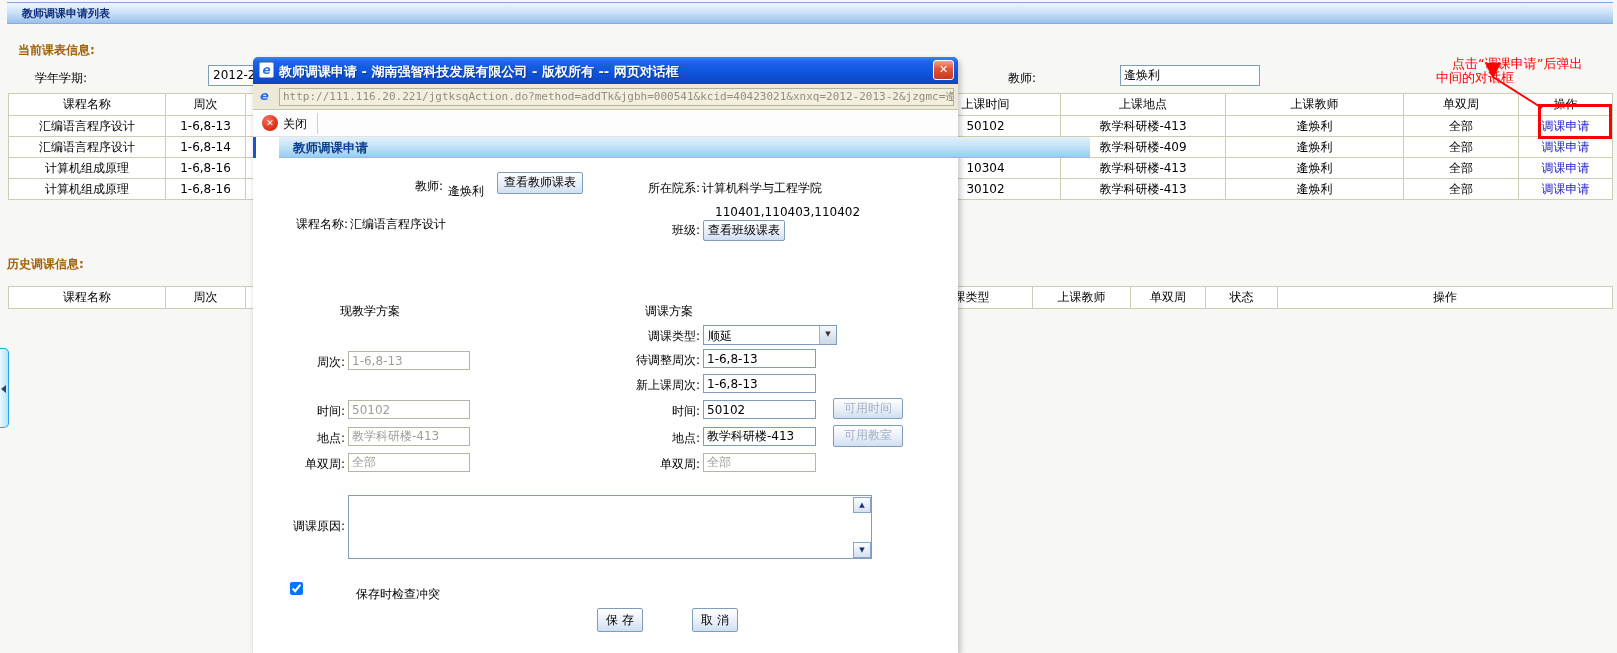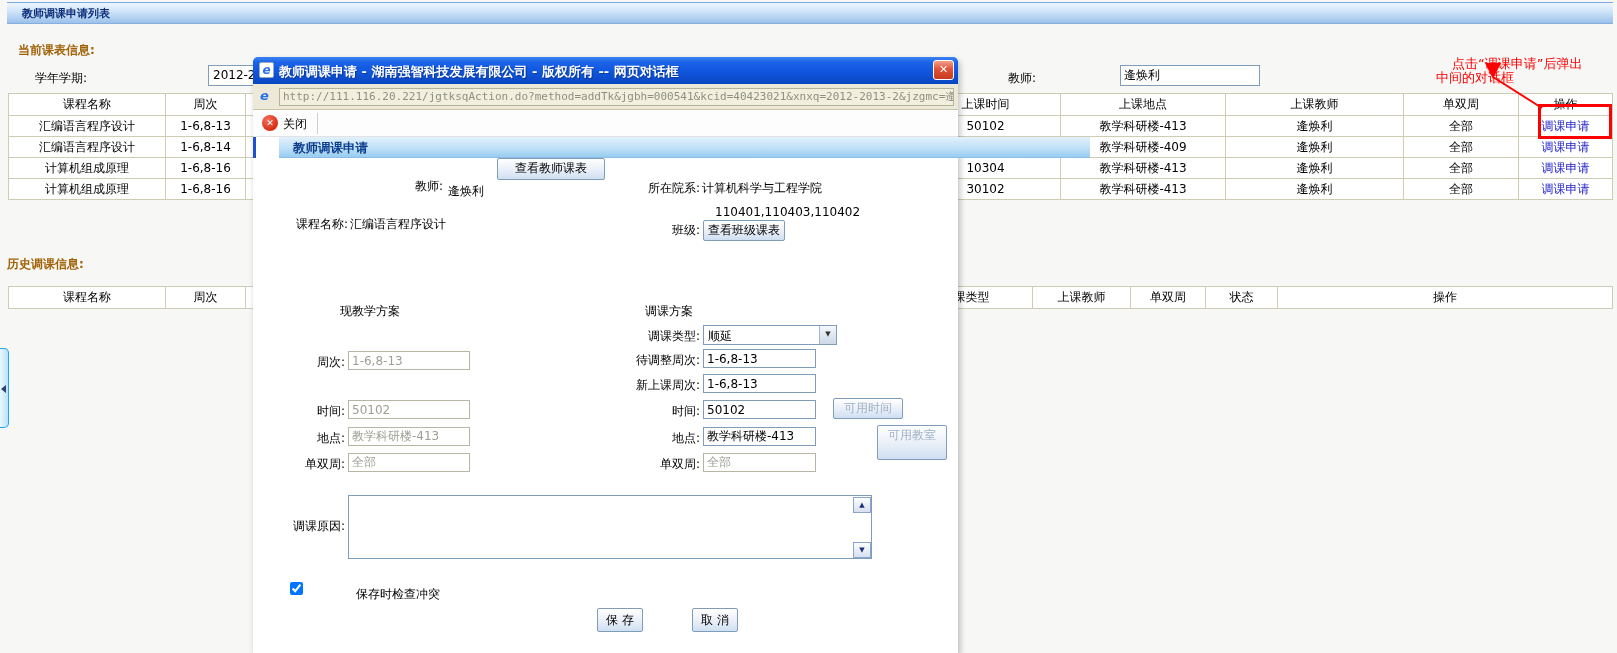--- a/index.html
+++ b/index.html
@@ -222,21 +222,21 @@
     </div>
 
     <div class="dlg-strip">
       <span class="dlg-strip-title">教师调课申请</span>
     </div>
 
     <div class="dlg-body">
 
       <div class="dl r" style="left:130px; top:20px; width:60px;">教师:</div>
       <div class="dl" style="left:195px; top:25px;">逄焕利</div>
-      <div class="xp-btn" style="left:244px; top:0; width:108px; height:22px;">查看教师课表</div>
+      <div class="xp-btn" style="left:244px; top:14px; width:86px; height:22px;">查看教师课表</div>
       <div class="dl r" style="left:347px; top:22px; width:100px;">所在院系:</div>
       <div class="dl" style="left:449px; top:22px;">计算机科学与工程学院</div>
 
       <div class="dl r" style="left:20px; top:58px; width:75px;">课程名称:</div>
       <div class="dl" style="left:97px; top:58px;">汇编语言程序设计</div>
       <div class="dl r" style="left:387px; top:64px; width:60px;">班级:</div>
       <div class="dl" style="left:462px; top:47px;">110401,110403,110402</div>
       <div class="xp-btn" style="left:450px; top:62px; width:82px; height:21px;">查看班级课表</div>
 
       <div class="dl" style="left:87px; top:145px;">现教学方案</div>
@@ -259,21 +259,21 @@
 
       <div class="dl r" style="left:357px; top:194px; width:90px;">待调整周次:</div>
       <input class="xp-input" style="left: 450px; top: 191px; width: 113px; height: 19px;" value="1-6,8-13">
       <div class="dl r" style="left:357px; top:219px; width:90px;">新上课周次:</div>
       <input class="xp-input" style="left: 450px; top: 216px; width: 113px; height: 19px;" value="1-6,8-13">
       <div class="dl r" style="left:357px; top:245px; width:90px;">时间:</div>
       <input class="xp-input" style="left: 450px; top: 242px; width: 113px; height: 19px;" value="50102">
       <div class="xp-btn dis" style="left:580px; top:240px; width:70px; height:21px;">可用时间</div>
       <div class="dl r" style="left:357px; top:272px; width:90px;">地点:</div>
       <input class="xp-input" style="left: 450px; top: 269px; width: 113px; height: 19px;" value="教学科研楼-413">
-      <div class="xp-btn dis" style="left:580px; top:267px; width:70px; height:35px;margin-left:44px;">可用教室</div>
+      <div class="xp-btn dis" style="left:580px; top:267px; width:70px; height:22px;">可用教室</div>
       <div class="dl r" style="left:357px; top:298px; width:90px;">单双周:</div>
       <input class="xp-input dis" style="left: 450px; top: 295px; width: 113px; height: 19px;" disabled="" value="全部">
 
       <div class="dl r" style="left:22px; top:360px; width:70px;">调课原因:</div>
       <textarea class="reason-area" style=""></textarea>
       <div class="scroll-arrow" style="left:600px; top:339px;">▲</div>
       <div class="scroll-arrow" style="left:600px; top:384px;">▼</div>
 
       <input type="checkbox" class="chk" checked="checked" style="">
       <div class="dl" style="left:56px; top:428px;margin-left:47px;">保存时检查冲突</div>

